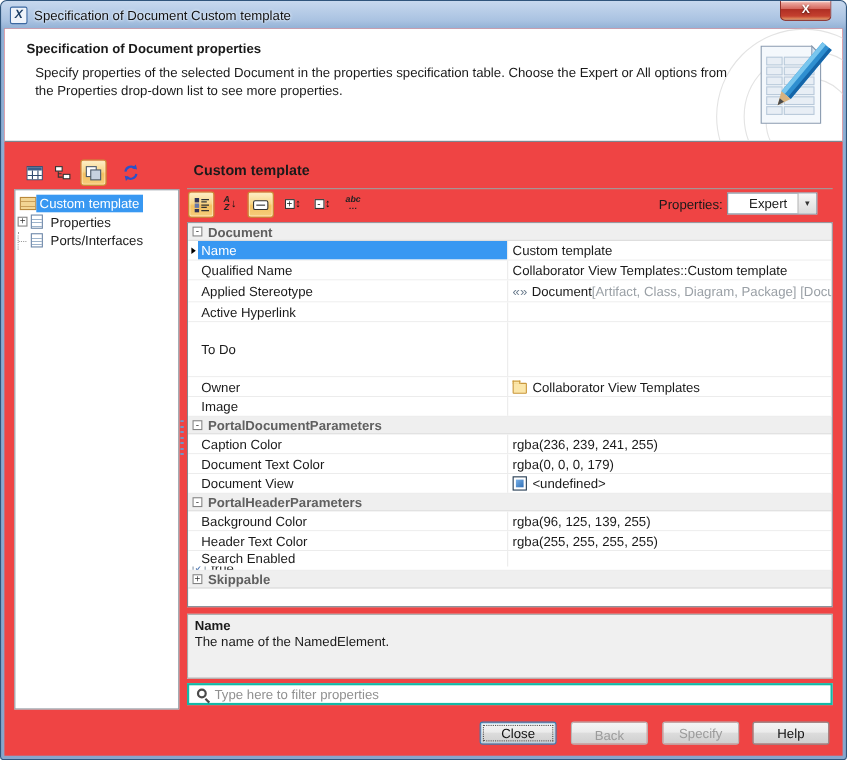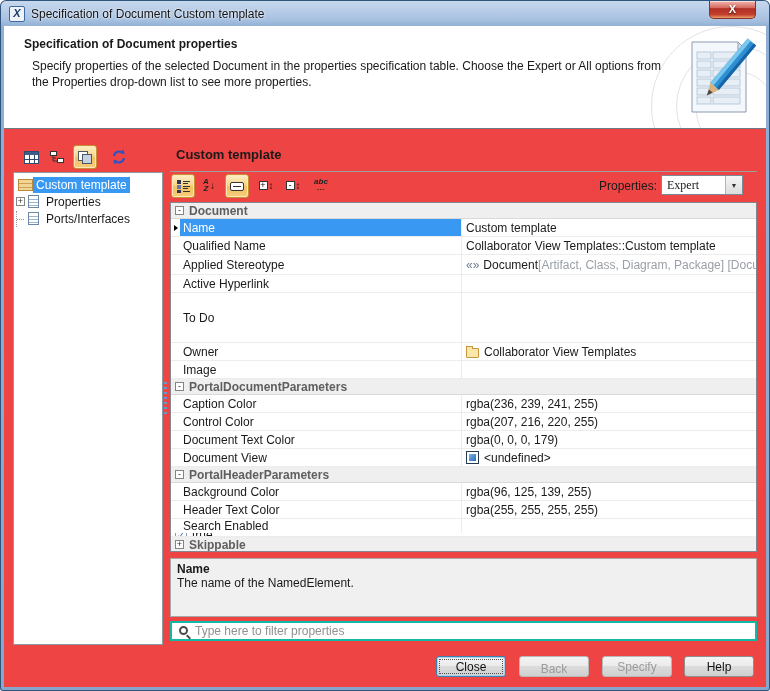--- a/index.html
+++ b/index.html
@@ -66,21 +66,21 @@
   .main-toolbar{position:absolute;left:166px;top:146px;width:587px;height:30px;}
   .mtb{position:absolute;top:2px;}
   .az{display:flex;flex-direction:column;align-items:center;font-size:8px;font-weight:bold;line-height:7px;color:#222;}
   .descbar{width:14px;height:9px;border:1px solid #333;border-radius:2px;background:#fff;position:relative;}
   .descbar::after{content:"";position:absolute;left:2px;right:2px;top:3px;border-top:1px solid #333;}
   .box9{width:9px;height:9px;border:1px solid #333;font-size:9px;line-height:7px;text-align:center;color:#111;background:#fff;}
   .exparrow{font-size:10px;color:#111;margin-left:1px;}
   .abc{display:flex;flex-direction:column;align-items:center;line-height:6px;font-size:8px;font-weight:bold;color:#222;}
   .props-label{position:absolute;top:7px;right:100px;}
   .combo{position:absolute;top:3px;right:14px;width:82px;height:20px;border:1px solid #7b8a99;background:#fff;display:flex;align-items:center;}
-  .combo-val{flex:1;padding-left:5px;font-family:Liberation Serif, serif;}
+  .combo-val{flex:1;padding-left:19px;}
   .combo-arrow{width:17px;height:100%;border-left:1px solid #b4b4b4;background:linear-gradient(#f6f6f6,#dcdcdc);
        display:flex;align-items:center;justify-content:center;font-size:7px;color:#333;}
 
   
   .prop-table{position:absolute;left:166px;top:176px;width:587px;height:350px;border:1px solid #828790;background:#fff;overflow:hidden;}
   .sec-row{height:16px;background:#efefef;border-bottom:1px solid #d9d9d9;display:flex;align-items:center;
        color:#5f5f5f;font-weight:bold;}
   .sec-glyph{width:9px;height:9px;flex:none;margin:0 5px 0 4px;border:1px solid #848484;background:#fff;
        font-size:9px;line-height:7px;text-align:center;color:#333;font-weight:normal;}
   .prow{display:flex;border-bottom:1px solid #ececec;background:#fff;}
@@ -346,29 +346,20 @@
             <span class="pmarker"></span>
             <span class="pname-label">Caption Color</span>
           </div>
           <div class="pvalue">
             <span>rgba(236, 239, 241, 255)</span>
           </div>
         </div>
         <div class="prow" style="height: 18px;">
           <div class="pname">
             <span class="pmarker"></span>
-            <span class="pname-label">Control Color</span>
-          </div>
-          <div class="pvalue">
-            <span>rgba(207, 216, 220, 255)</span>
-          </div>
-        </div>
-        <div class="prow" style="height: 18px;">
-          <div class="pname">
-            <span class="pmarker"></span>
             <span class="pname-label">Document Text Color</span>
           </div>
           <div class="pvalue">
             <span>rgba(0, 0, 0, 179)</span>
           </div>
         </div>
         <div class="prow" style="height: 18px;">
           <div class="pname">
             <span class="pmarker"></span>
             <span class="pname-label">Document View</span>

